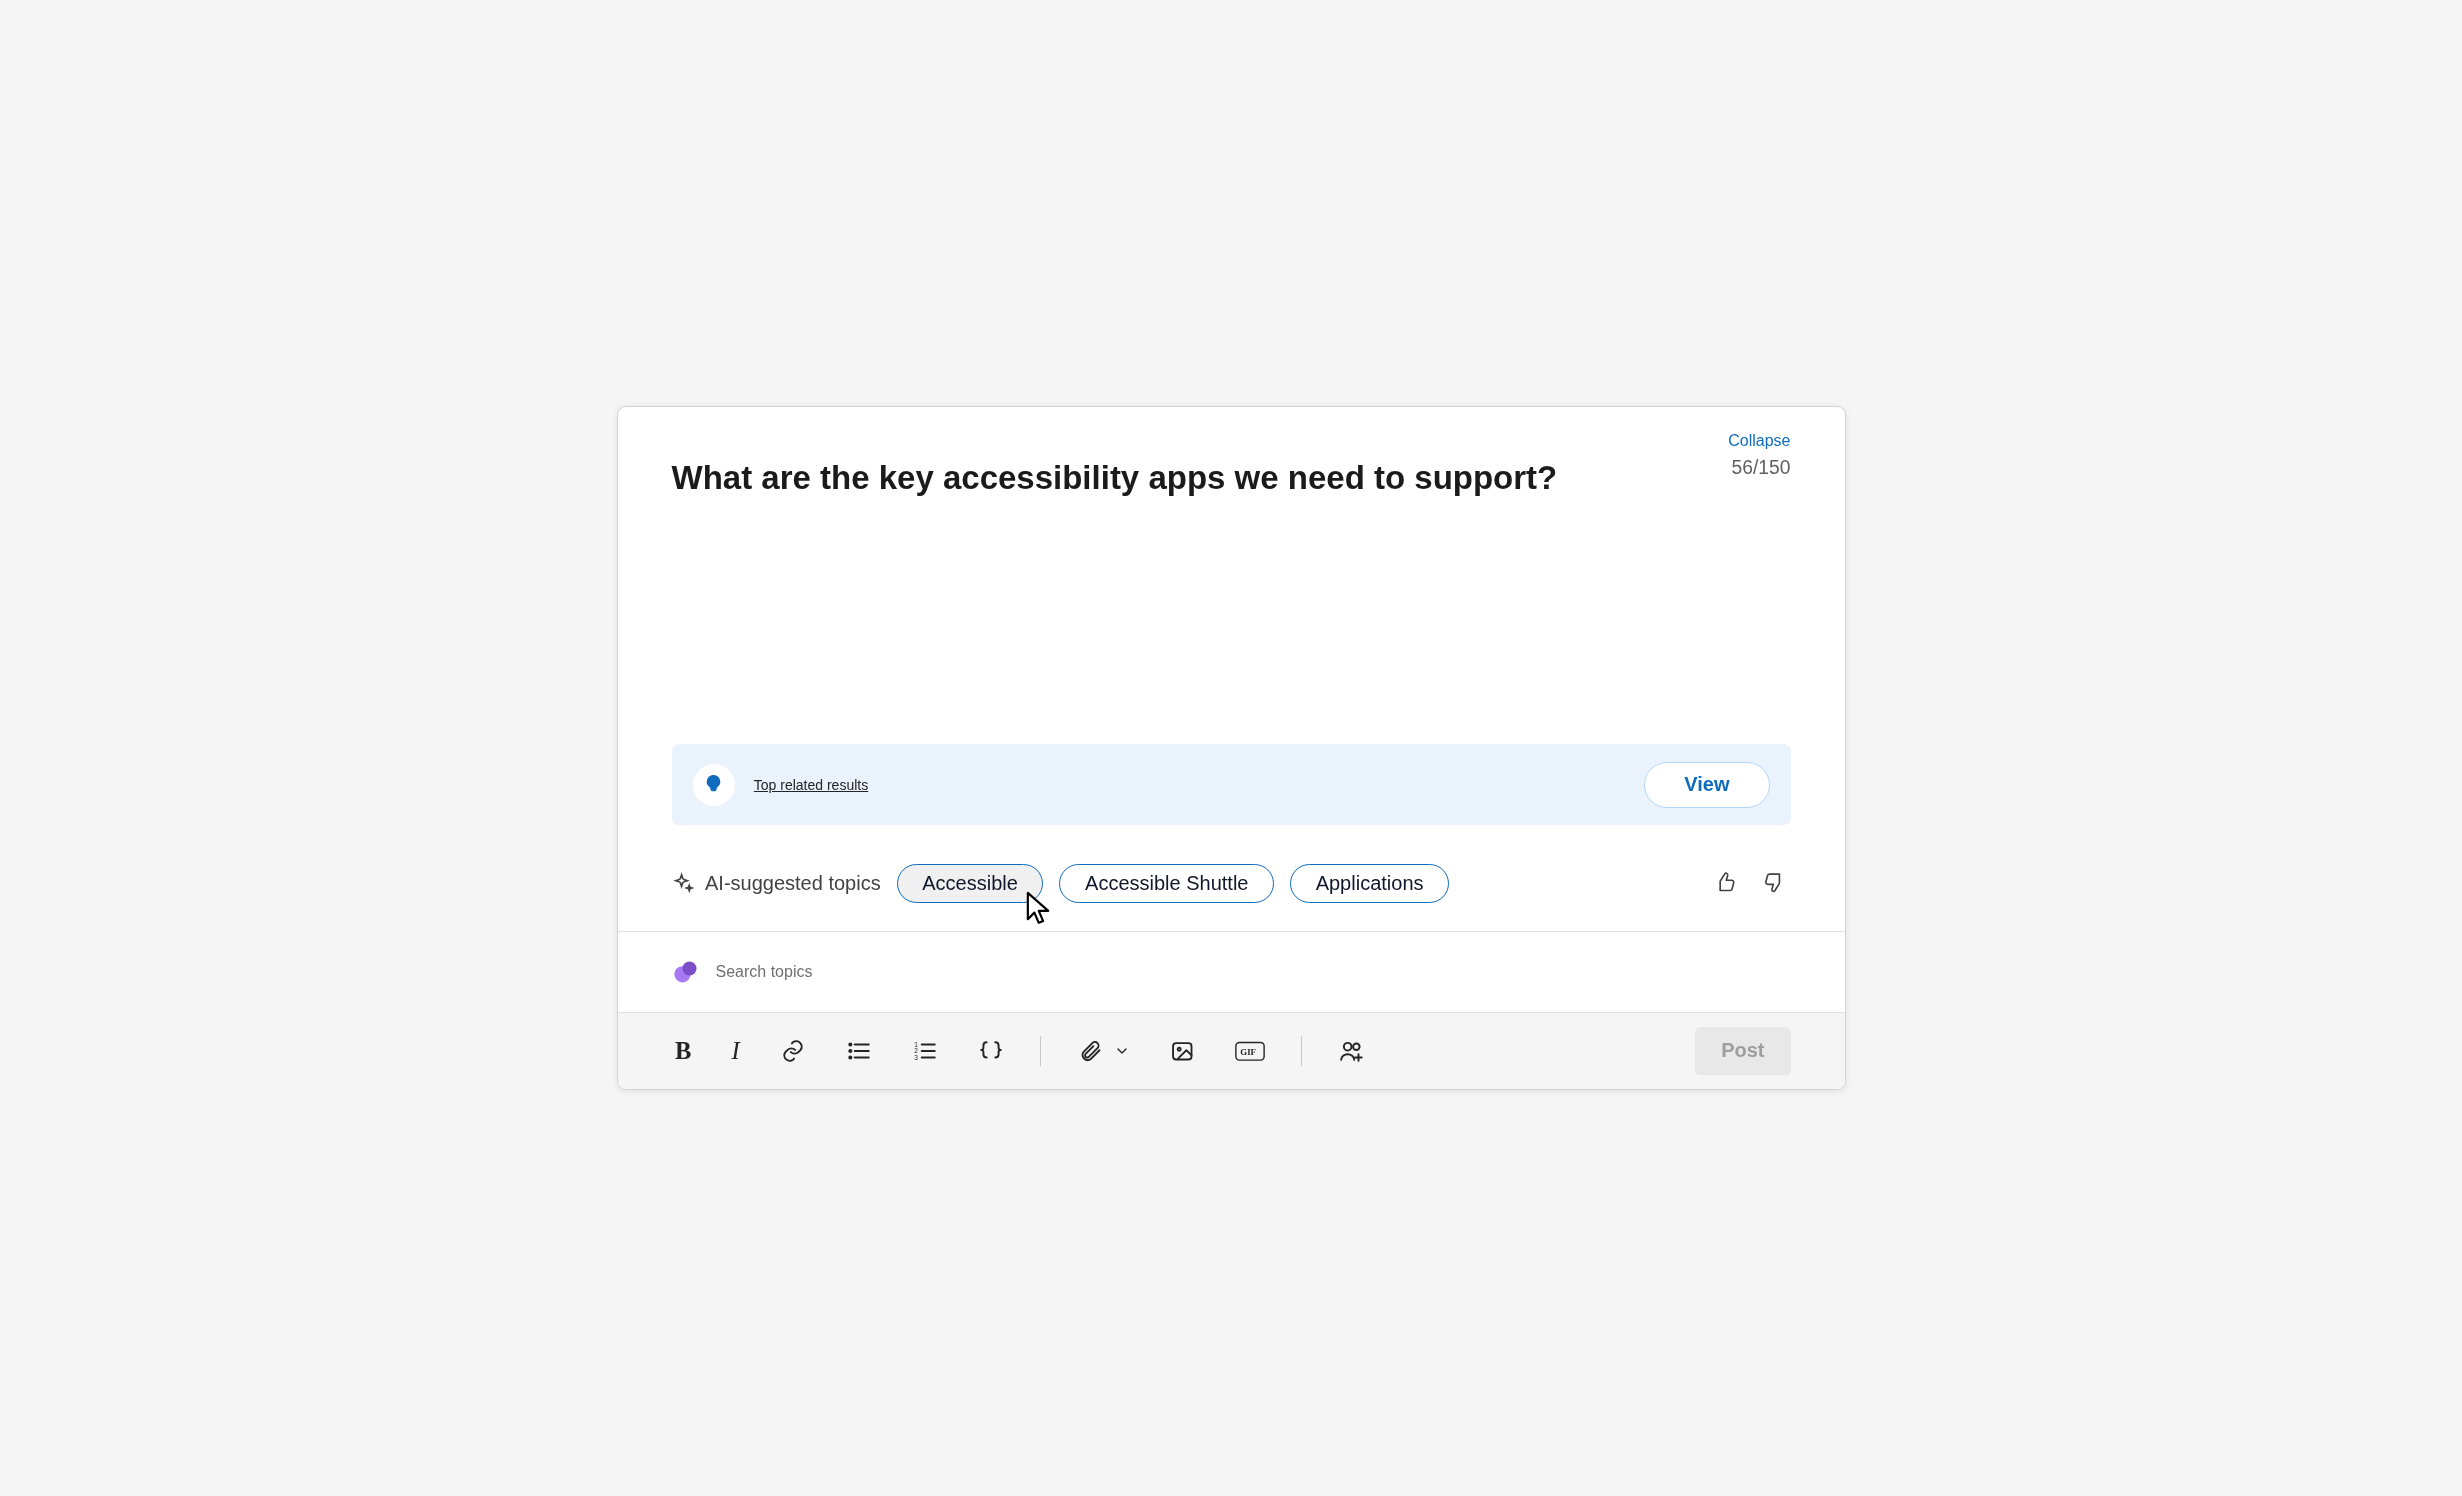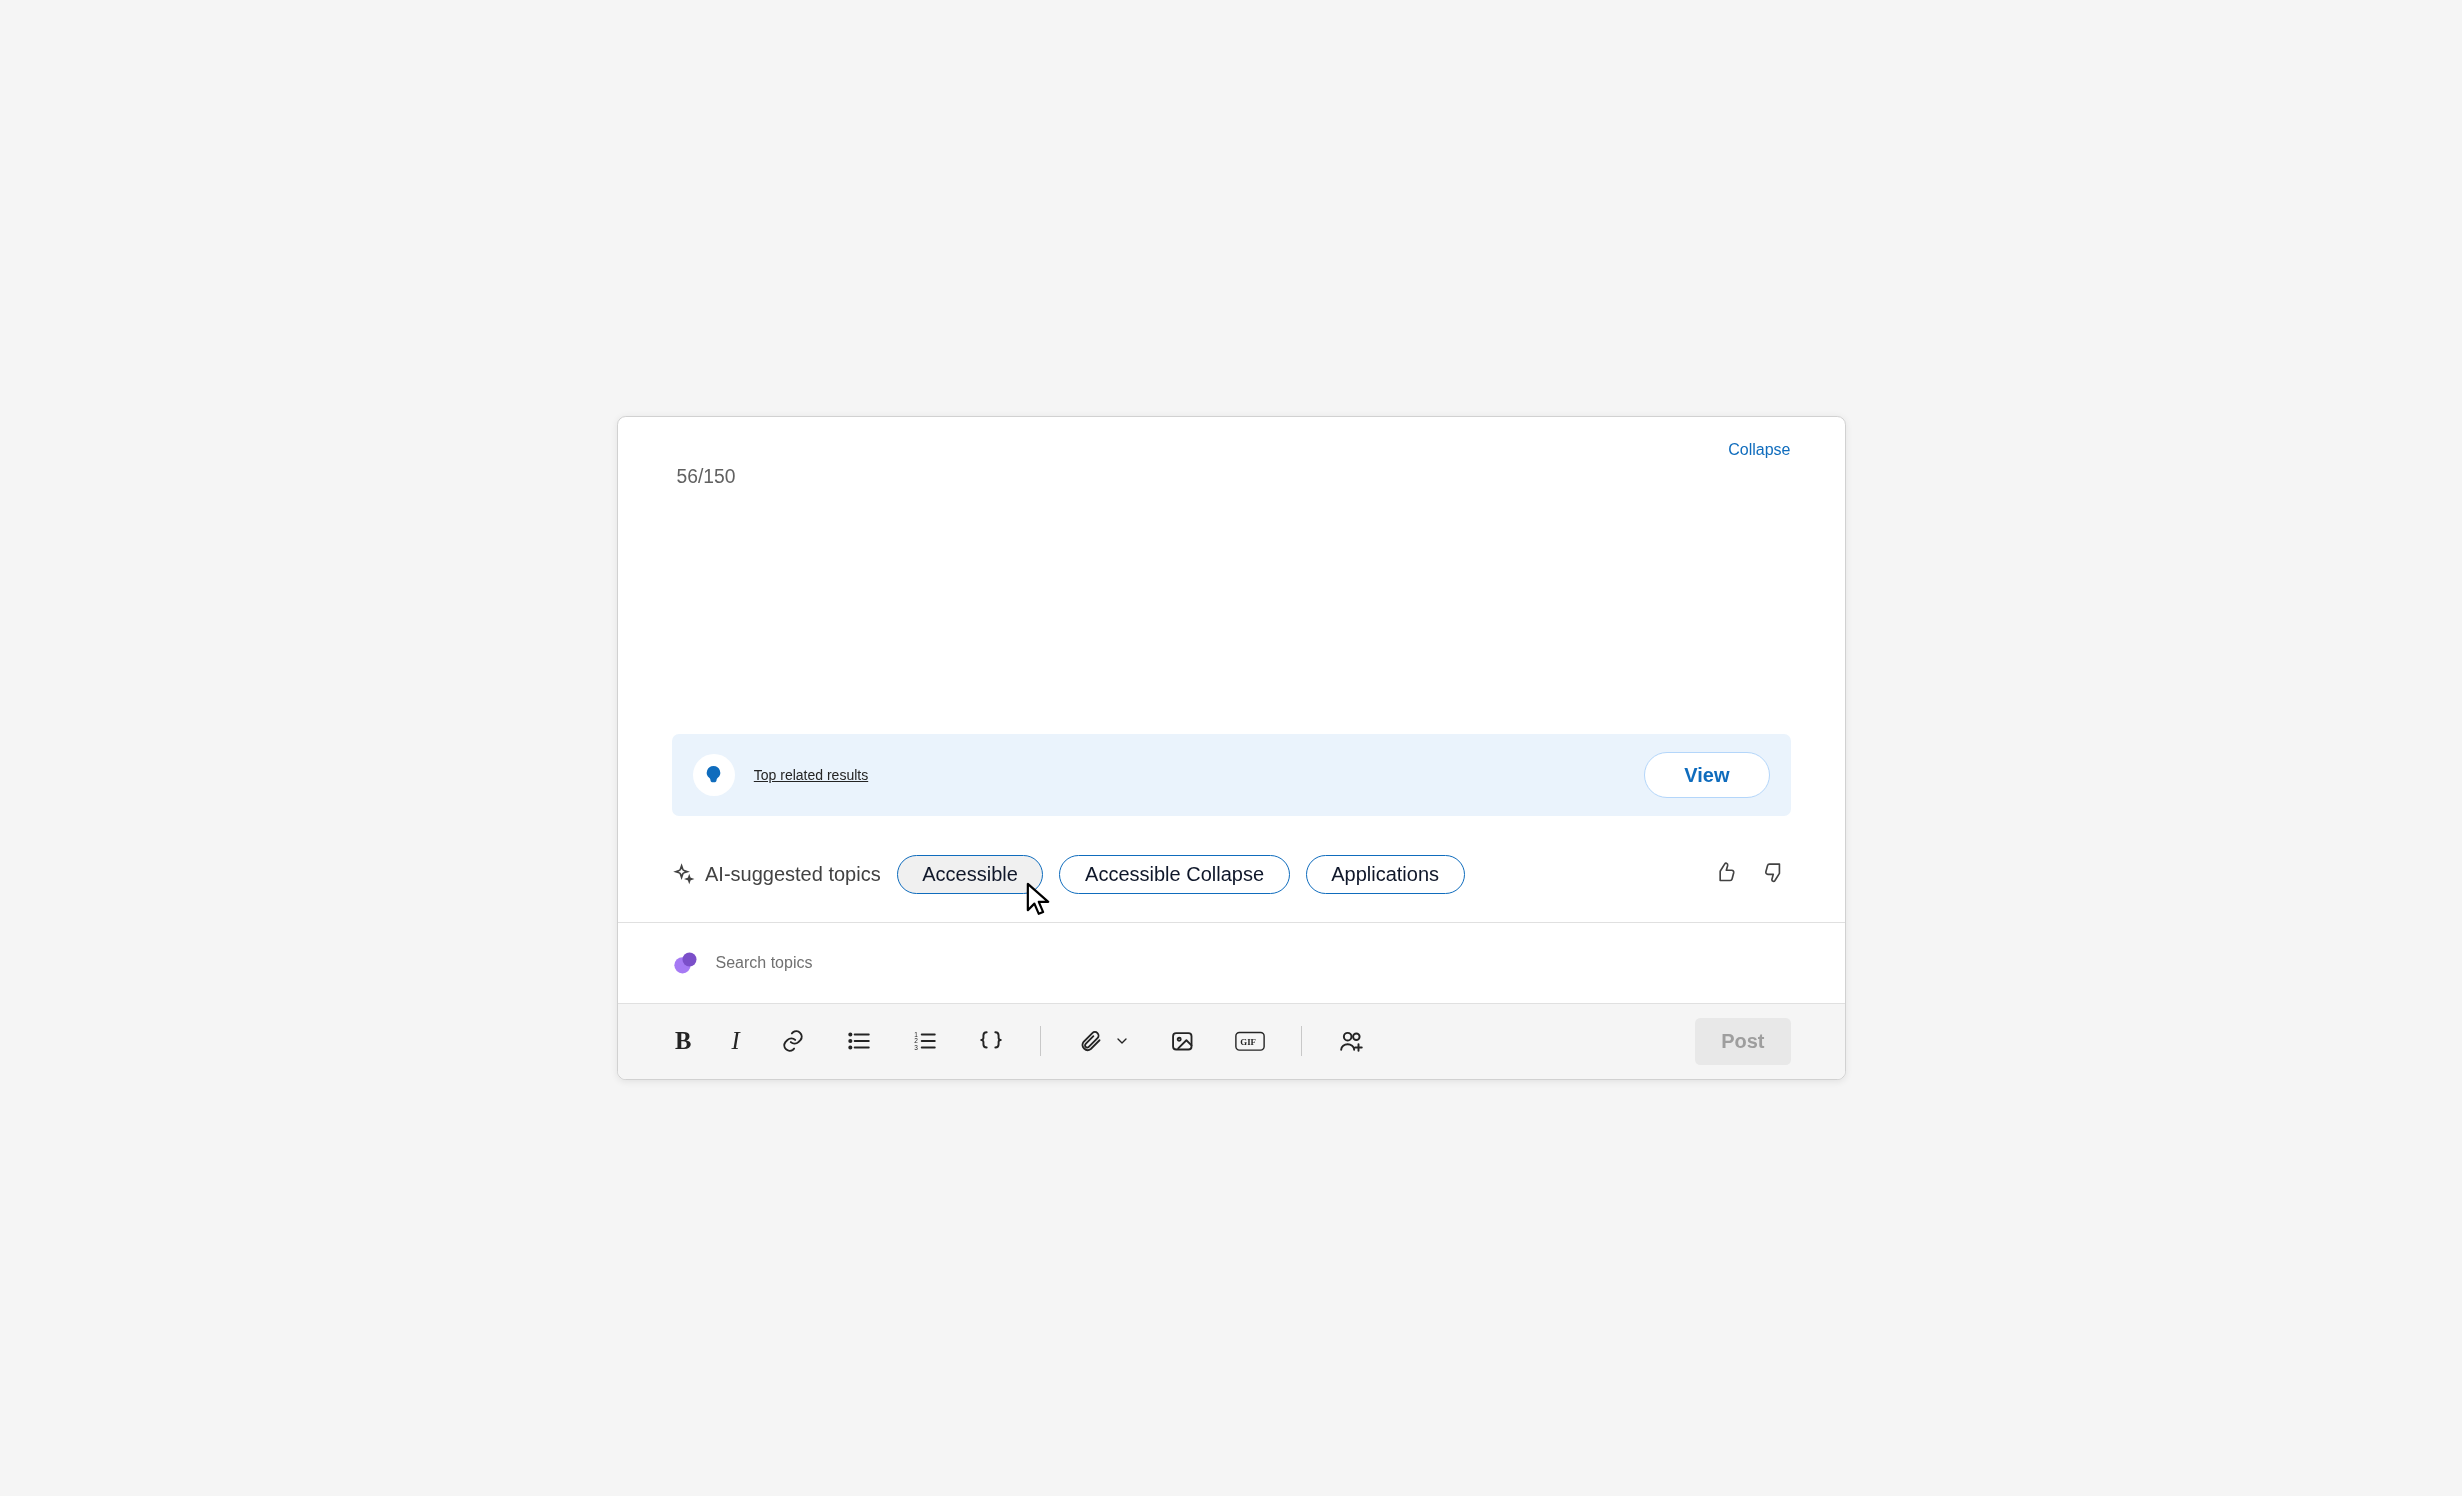--- a/index.html
+++ b/index.html
@@ -206,20 +206,21 @@
 <body>
 
 <div class="card">
   <div class="card-body">
 
     <div class="header-row">
       <span class="collapse-link">Collapse</span>
     </div>
 
     <div class="title-row">
+      <h1 class="question-title">What are the key accessibility apps we need to support?</h1>
       <span class="char-count">56/150</span>
     </div>
 
     <div class="related-banner">
       <div class="related-left">
         <div class="bulb-circle">
           <svg width="23" height="23" viewBox="0 0 24 24" fill="#0f6cbd">
             <path d="M12 2a7 7 0 0 0-4.2 12.6c.5.4.8 1 .9 1.6l.3 1.6a1.5 1.5 0 0 0 1.5 1.2h3a1.5 1.5 0 0 0 1.5-1.2l.3-1.6c.1-.6.4-1.2.9-1.6A7 7 0 0 0 12 2z"></path>
           </svg>
         </div>
@@ -229,21 +230,21 @@
     </div>
 
     <div class="ai-row">
       <div class="ai-label-group">
         <svg width="23" height="23" viewBox="0 0 24 24" fill="none" stroke="#424242" stroke-width="1.8">
           <path d="M10 3l1.2 3.4a2 2 0 0 0 1.4 1.4L16 9l-3.4 1.2a2 2 0 0 0-1.4 1.4L10 15l-1.2-3.4a2 2 0 0 0-1.4-1.4L4 9l3.4-1.2a2 2 0 0 0 1.4-1.4L10 3zM18 14l.7 2 2 .7-2 .7-.7 2-.7-2-2-.7 2-.7.7-2z"></path>
         </svg>
         <span class="ai-label">AI-suggested topics</span>
       </div>
       <button class="topic-pill hovered">Accessible</button>
-      <button class="topic-pill">Accessible Collapse</button>
+      <button class="topic-pill">Accessible Shuttle</button>
       <button class="topic-pill">Applications</button>
 
       <div class="feedback-group">
         <button class="feedback-btn">
           <svg width="24.6" height="24.6" viewBox="0 0 24 24" fill="none" stroke="#424242" stroke-width="1.6" stroke-linecap="round" stroke-linejoin="round">
             <path d="M7 11v9M7 11l4.5-7.2c.4-.6 1-.8 1.7-.6.9.3 1.3 1.2 1.1 2.1L13 10h5.3c1.3 0 2.2 1.2 1.9 2.5l-1.6 6a2 2 0 0 1-1.9 1.5H7"></path>
           </svg>
         </button>
         <button class="feedback-btn">
           <svg width="24.6" height="24.6" viewBox="0 0 24 24" fill="none" stroke="#424242" stroke-width="1.6" stroke-linecap="round" stroke-linejoin="round">

